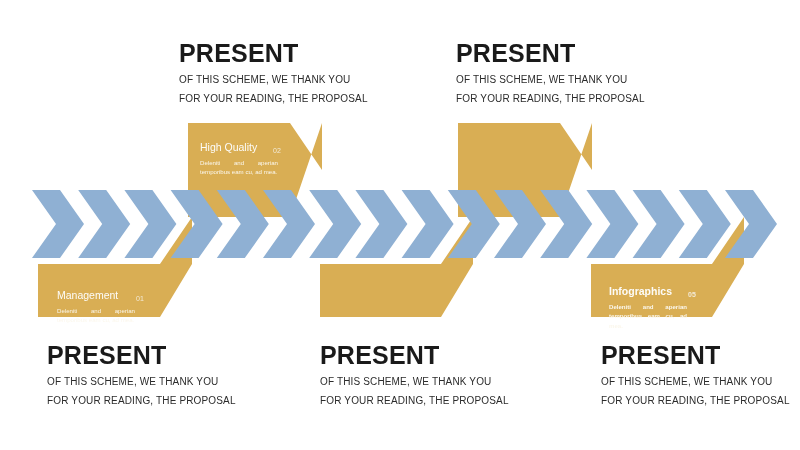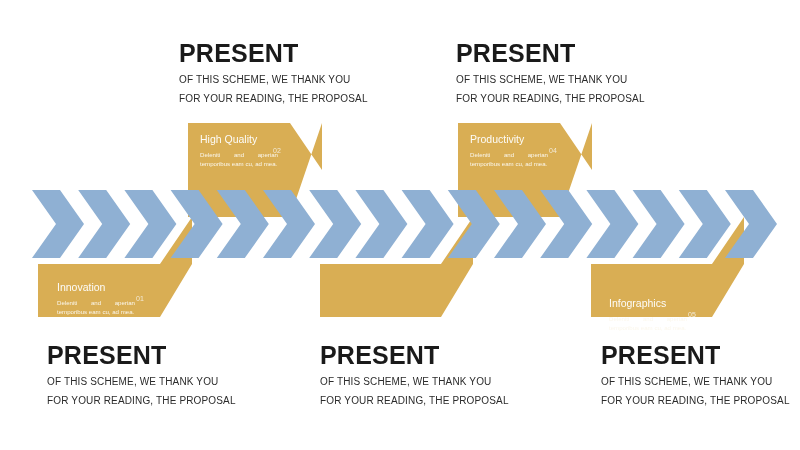--- a/index.html
+++ b/index.html
@@ -34,21 +34,21 @@
     white-space:nowrap;
   }
 
   
   .callout{position:absolute;}
   .callout-title{
     font-size:10.5px;
     color:#fdfcf8;
     line-height:1;
     white-space:nowrap;
-    margin:4px 0 5px 0;
+    margin:12px 0 5px 0;
   }
   .callout-body{
     font-size:6.1px;
     color:#fbf7ec;
     line-height:1.62;
     width:78px;
     text-align:justify;
     margin:0;
   }
   .callout-num{
@@ -124,37 +124,32 @@
     <div class="present-line">FOR YOUR READING, THE PROPOSAL</div>
   </div>
 
   <div class="present-block" style="left:601px;top:343px;">
     <div class="present-title">PRESENT</div>
     <div class="present-line">OF THIS SCHEME, WE THANK YOU</div>
     <div class="present-line">FOR YOUR READING, THE PROPOSAL</div>
   </div>
 
   <div class="callout" style="left:57px;top:278px;">
-    <div class="callout-title">Innovation</div>
+    <div class="callout-title">Management</div>
     <div class="callout-body">Deleniti and aperian temporibus eam cu, ad mea.</div>
     <div class="callout-num" style="left:79px;top:17px;">01</div>
   </div>
 
   <div class="callout" style="left:200px;top:130px;">
     <div class="callout-title">High Quality</div>
     <div class="callout-body">Deleniti and aperian temporibus eam cu, ad mea.</div>
     <div class="callout-num" style="left:73px;top:17px;">02</div>
   </div>
 
 
-  <div class="callout" style="left:470px;top:130px;">
-    <div class="callout-title">Productivity</div>
-    <div class="callout-body">Deleniti and aperian temporibus eam cu, ad mea.</div>
-    <div class="callout-num" style="left:79px;top:17px;">04</div>
-  </div>
 
-  <div class="callout" style="left:609px;top:294px;">
+  <div class="callout" style="left:609px;top:274px;font-weight:bold;">
     <div class="callout-title">Infographics</div>
     <div class="callout-body">Deleniti and aperian temporibus eam cu, ad mea.</div>
     <div class="callout-num" style="left:79px;top:17px;">05</div>
   </div>
 
 </div>
 
 </body></html>

